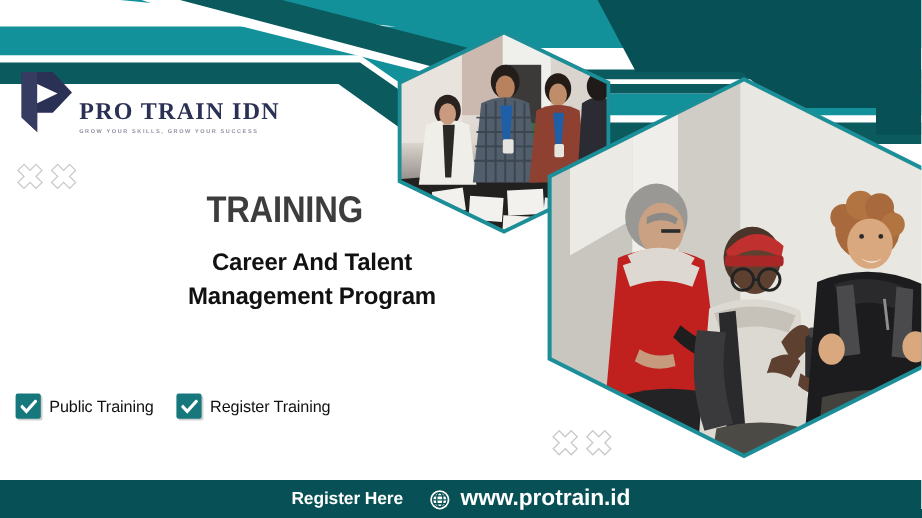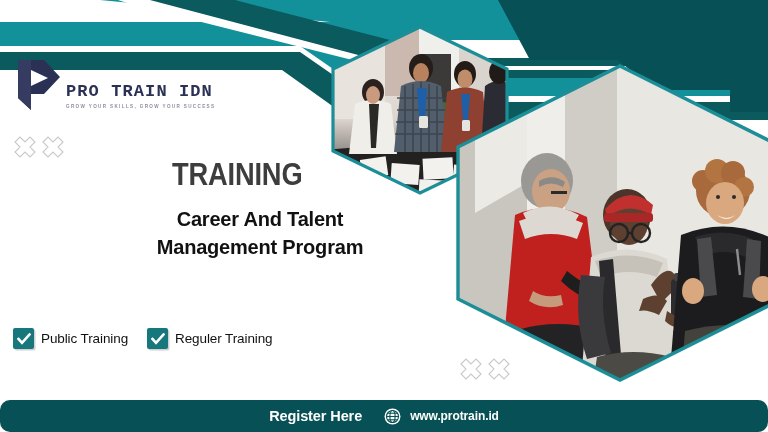--- a/index.html
+++ b/index.html
@@ -26,22 +26,22 @@
   
   .logo-wrap{
     position:absolute;left:14px;top:56px;
     display:flex;align-items:flex-start;
   }
   .logo-mark{width:48px;height:58px;flex:none;}
   .logo-text{
     margin-left:4px;margin-top:27px;
   }
   .logo-name{
-    font-size:17px;font-weight:bold;letter-spacing:1.1px;
-    color:#2b3155;line-height:1;font-family:Liberation Mono, monospace;
+    font-size:20px;font-weight:bold;letter-spacing:1.1px;
+    color:#2b3155;line-height:1;font-family:Liberation Serif, serif;
     white-space:nowrap;
   }
   .logo-tag{
     font-size:4.6px;letter-spacing:1.35px;color:#8d8fa0;
     margin-top:4px;font-weight:bold;white-space:nowrap;
   }
 
   
   .xdeco{position:absolute;}
   .xdeco svg{display:block;}
@@ -80,29 +80,29 @@
   .cbox svg{display:block;}
   .clabel{
     font-size:13.5px;font-weight:normal;color:#111111;
     white-space:nowrap;letter-spacing:-0.1px;
   }
 
   
   .footer{
     position:absolute;left:0;bottom:0;width:768px;height:32px;
     background:#075055;
-    display:flex;align-items:center;justify-content:center;gap:22px;border-radius:10px;
+    display:flex;align-items:center;justify-content:center;gap:22px;
   }
   .footer-reg{
     font-size:14.5px;font-weight:bold;color:#ffffff;letter-spacing:-0.1px;
   }
   .footer-site{display:flex;align-items:center;gap:9px;}
   .globe{width:17px;height:17px;flex:none;}
   .footer-url{
-    font-size:12px;font-weight:bold;color:#ffffff;letter-spacing:-0.1px;
+    font-size:19px;font-weight:bold;color:#ffffff;letter-spacing:-0.1px;
   }
 
   
   .hex{position:absolute;}
   .hex svg{display:block;}
 </style>
 </head>
 <body>
 
 <div id="poster">
@@ -338,21 +338,21 @@
         </svg>
       </span>
       <span class="clabel">Public Training</span>
     </div>
     <div class="check-item">
       <span class="cbox">
         <svg width="14" height="12" viewBox="0 0 14 12">
           <path d="M1.5,6 L5,9.8 L12.5,1.5" fill="none" stroke="#ffffff" stroke-width="2.6" stroke-linecap="square"></path>
         </svg>
       </span>
-      <span class="clabel">Reguler Training</span>
+      <span class="clabel">Register Training</span>
     </div>
   </div>
 
   <div class="footer">
     <span class="footer-reg">Register Here</span>
     <span class="footer-site">
       <span class="globe">
         <svg width="17" height="17" viewBox="0 0 17 17">
           <circle cx="8.5" cy="8.5" r="8" fill="#ffffff"></circle>
           <g fill="none" stroke="#075055" stroke-width="1.1">

